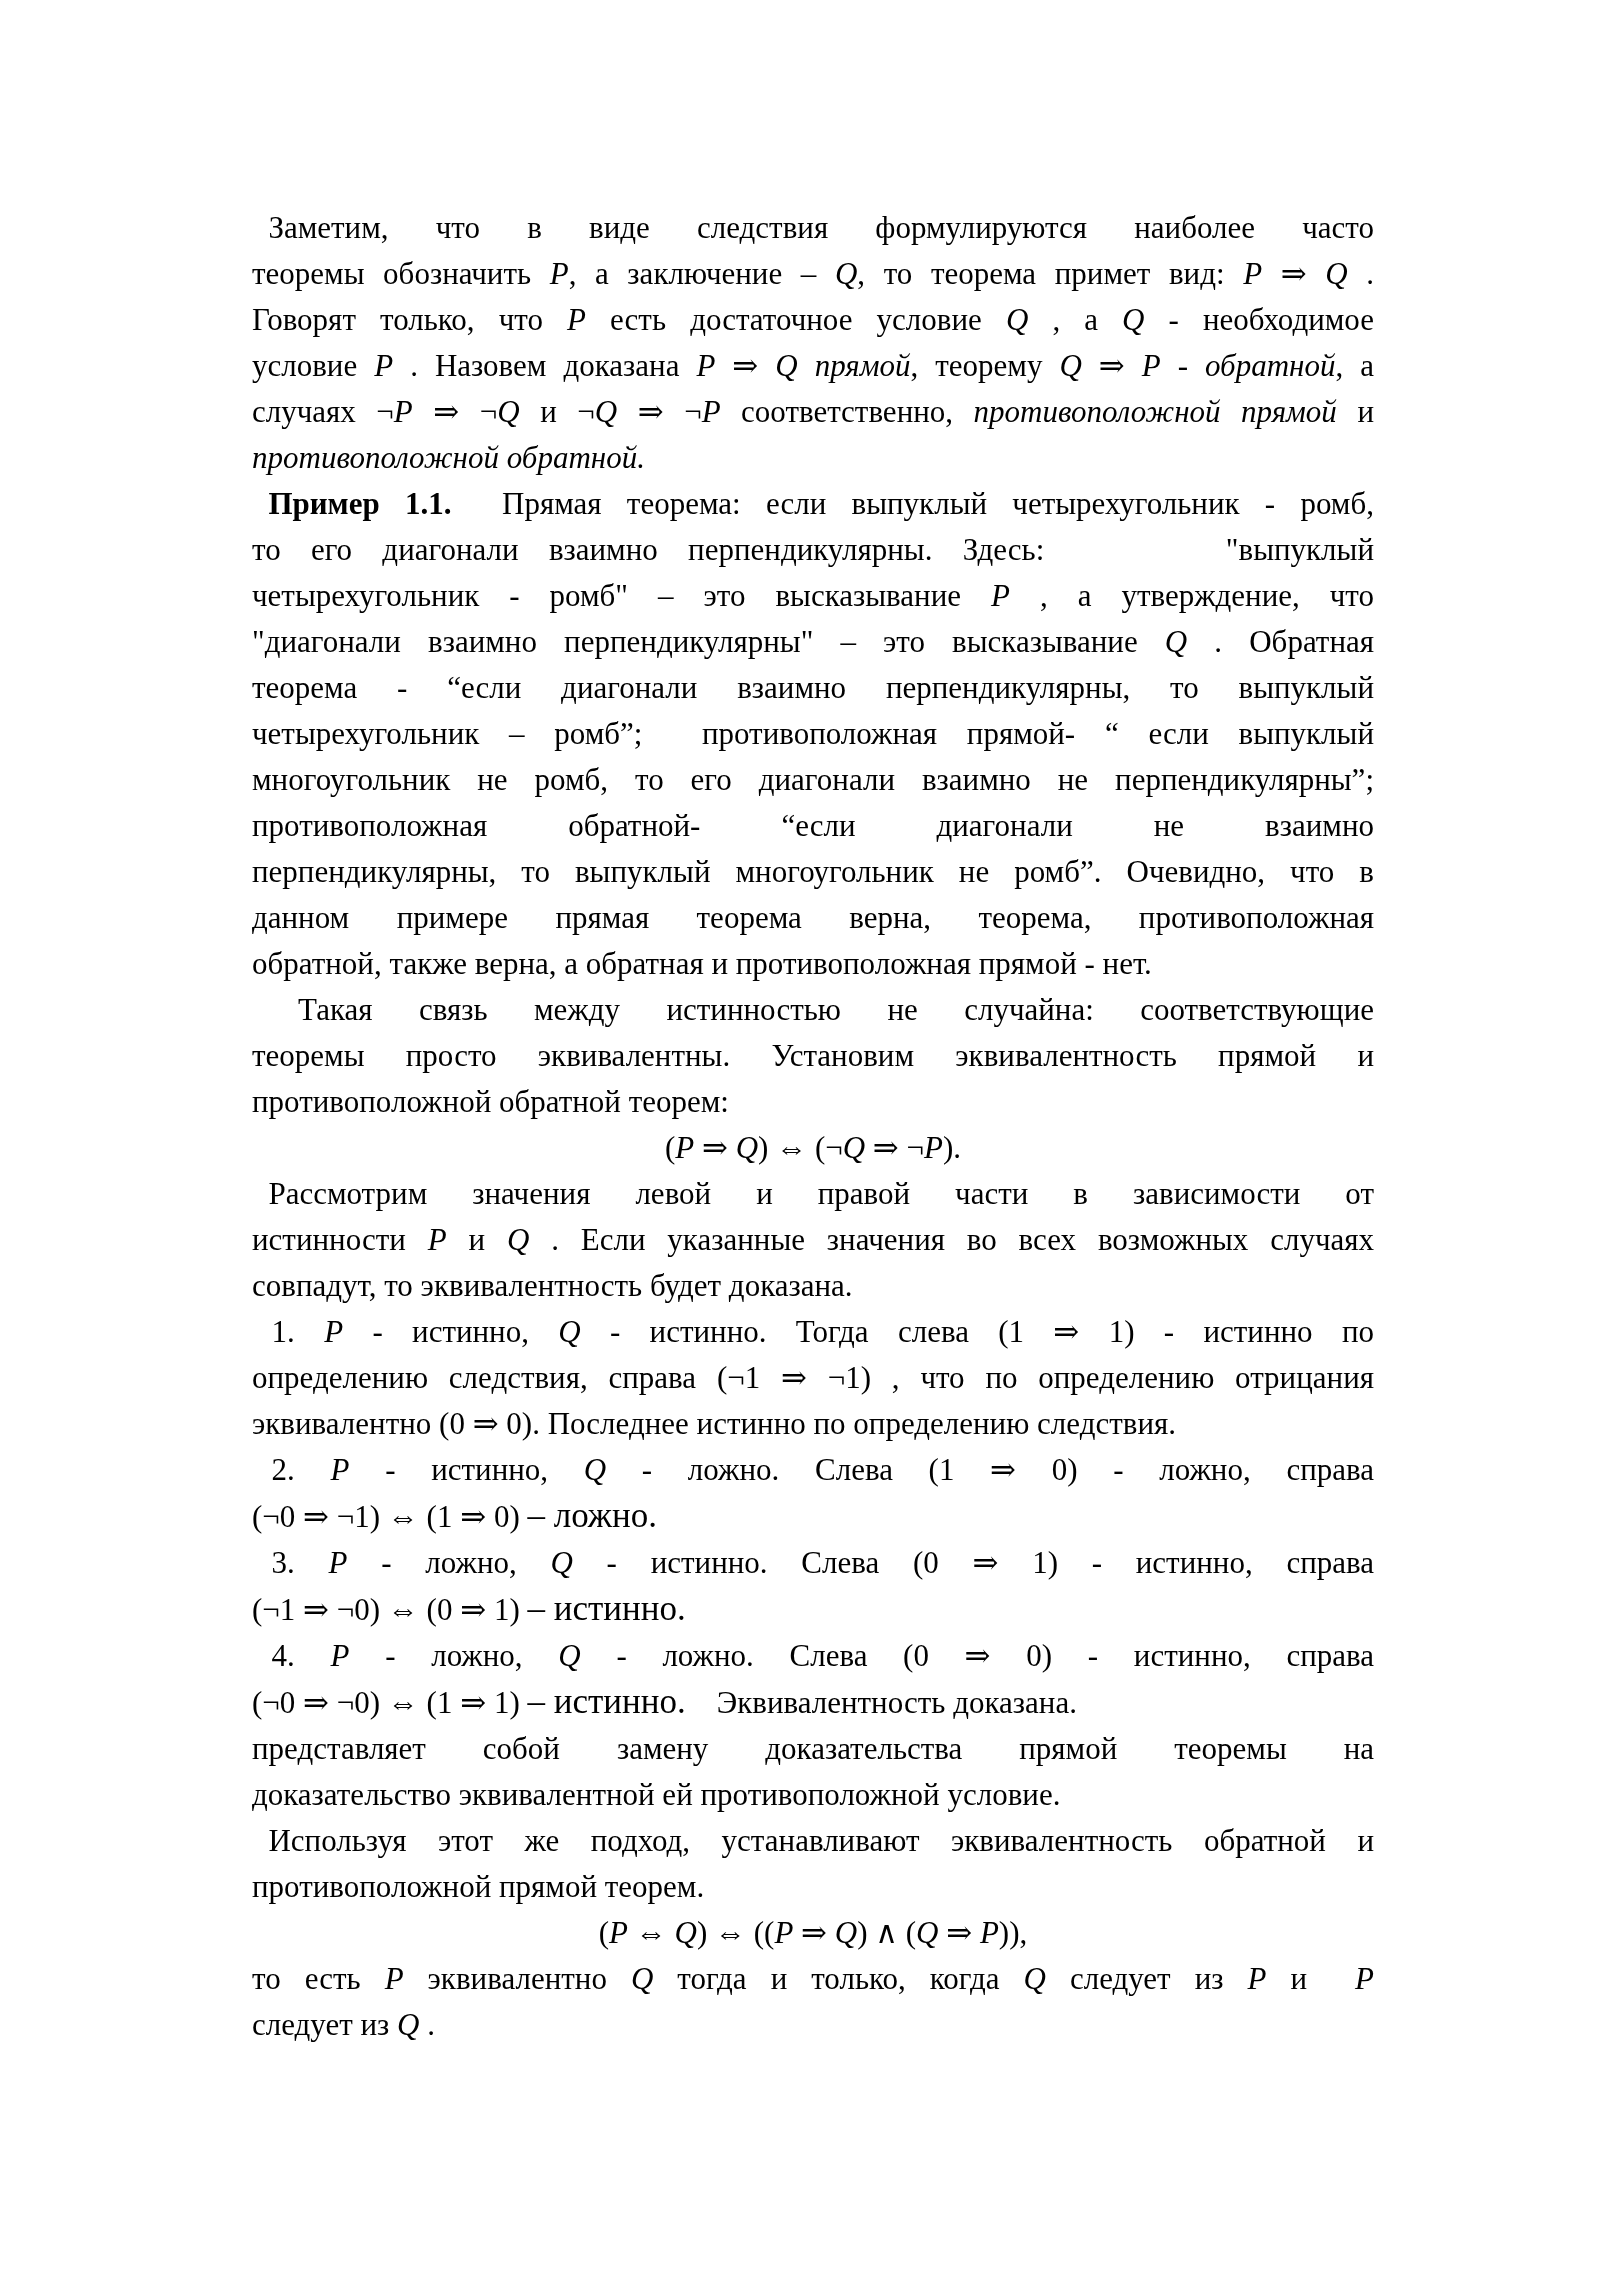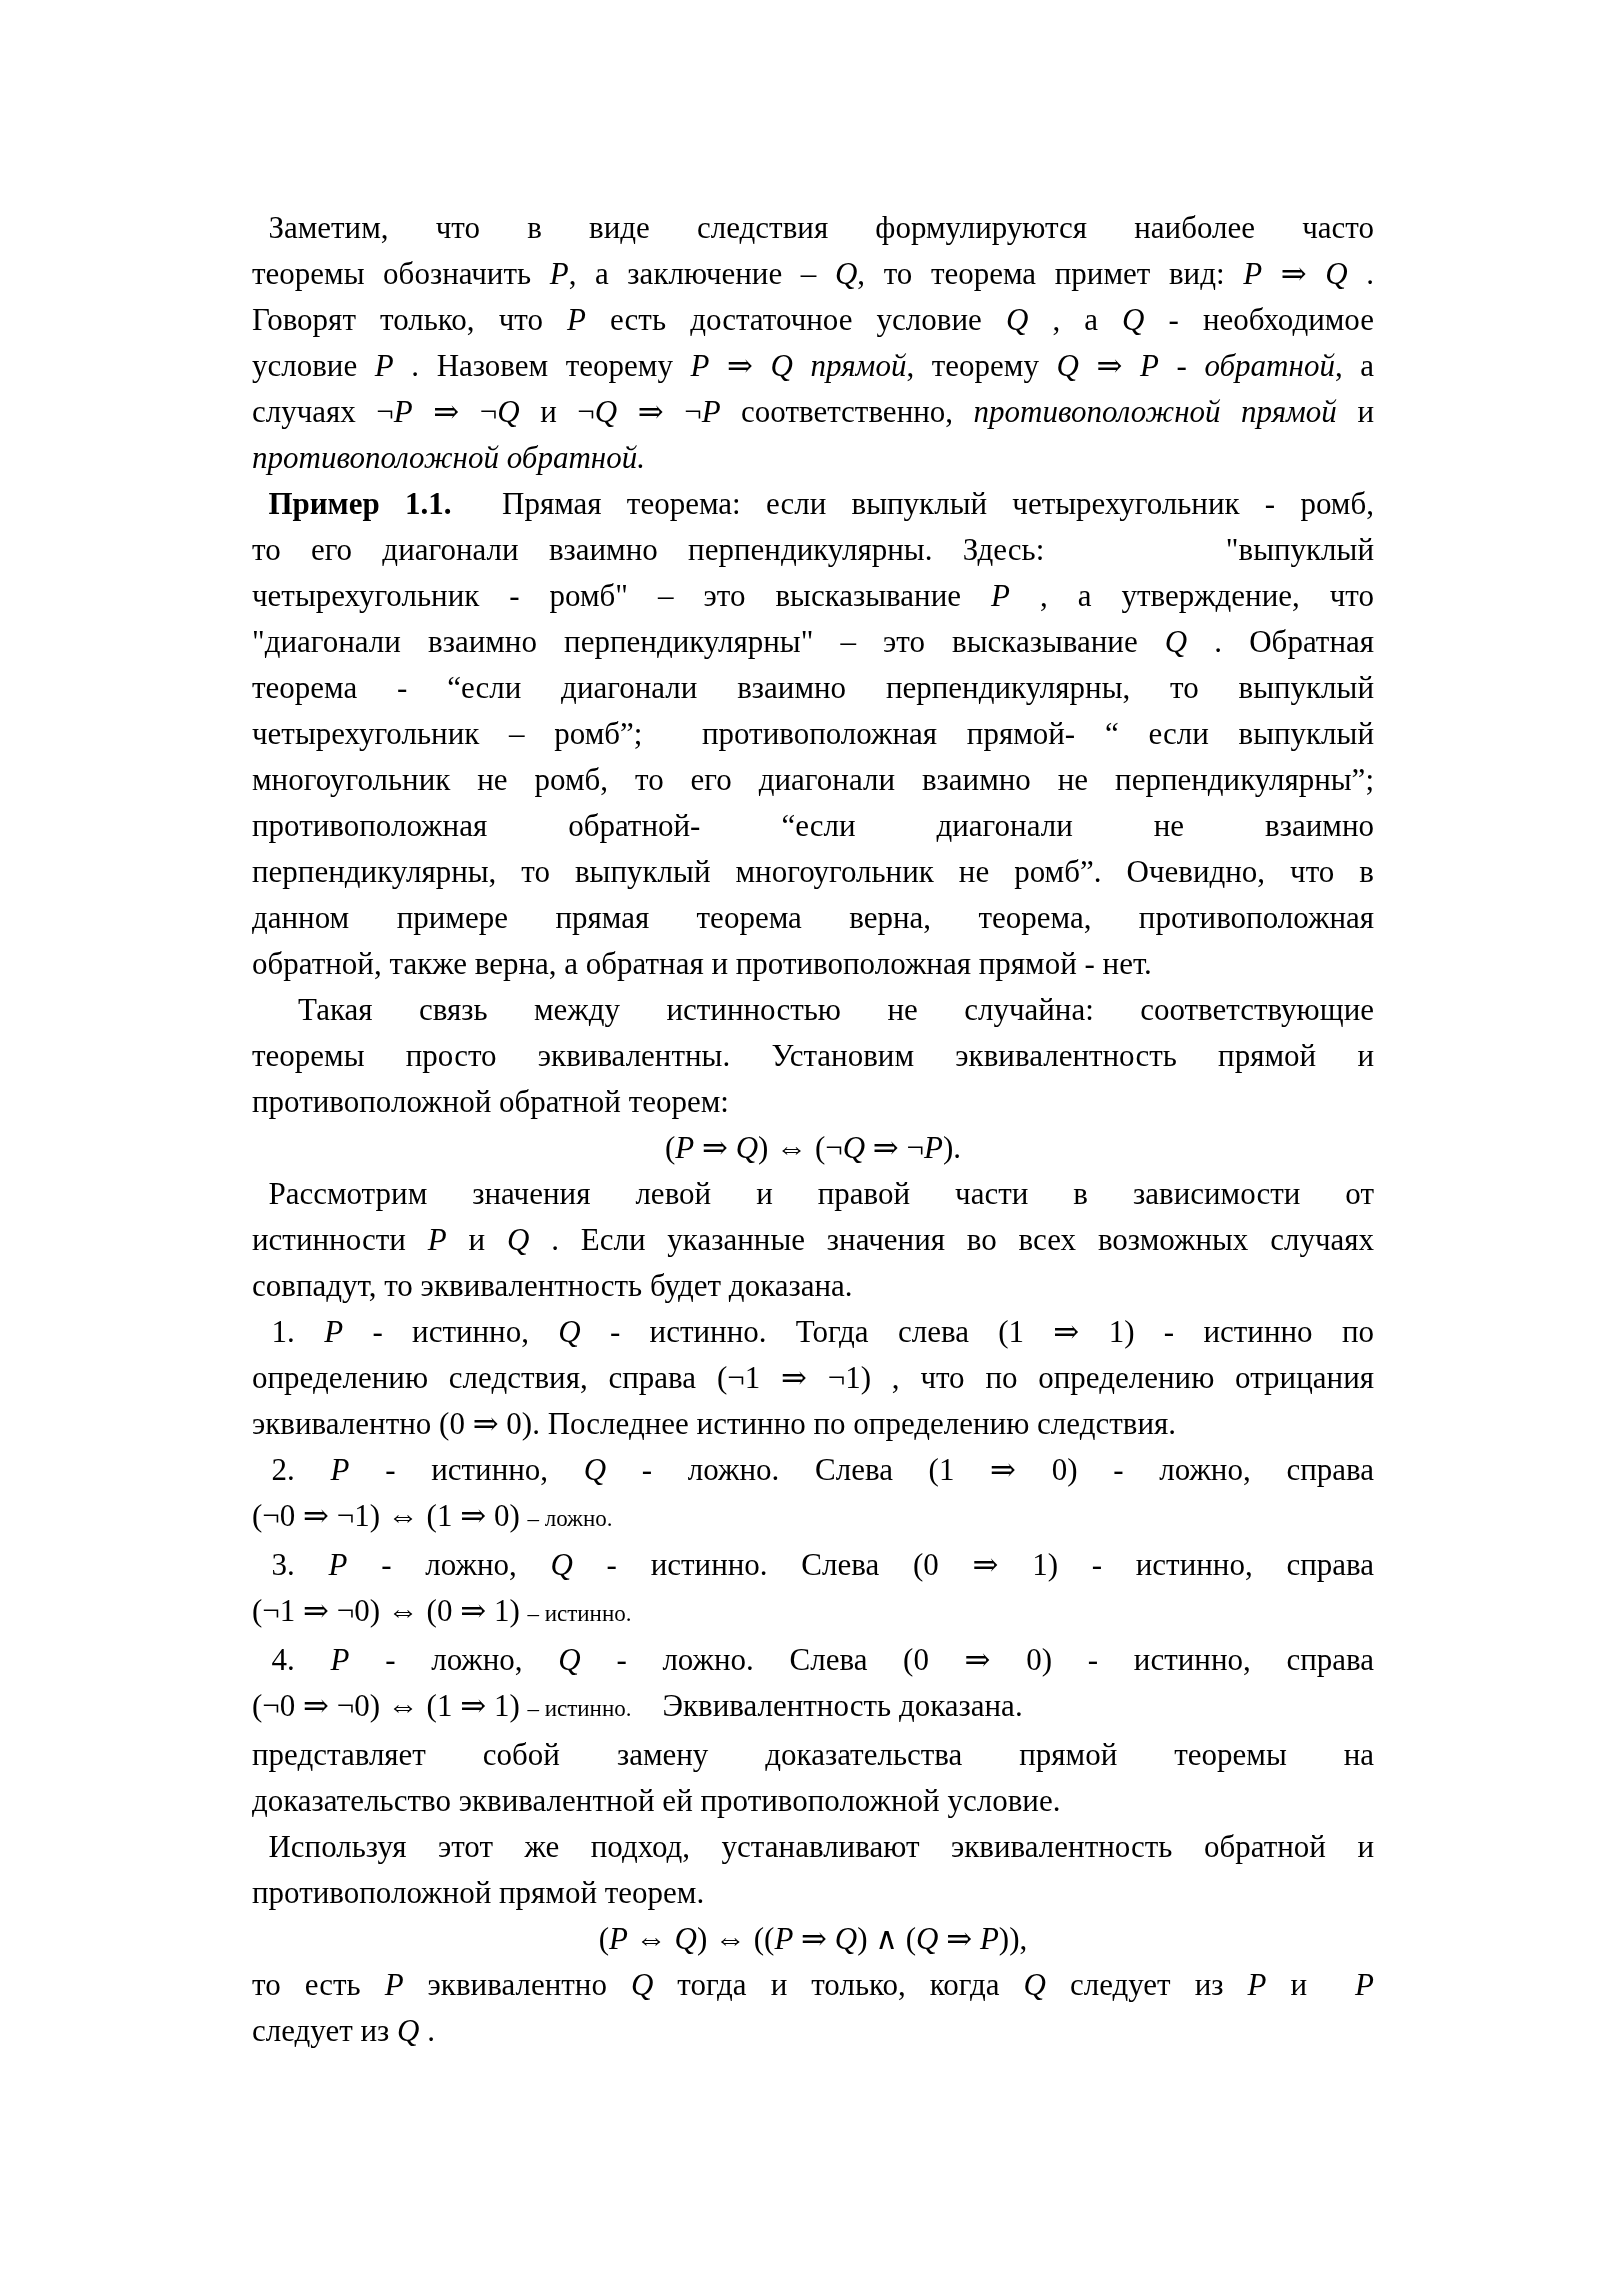--- a/index.html
+++ b/index.html
@@ -32,32 +32,32 @@
     white-space: normal;
   }
   .line.last {
     text-align-last: left;
   }
   .line.center {
     text-align-last: center;
   }
   .it { font-style: italic; }
   .bd { font-weight: bold; }
-  .sm { font-size: 23px; }
+  .sm { font-size: 35px; }
 </style>
 </head>
 <body>
 
 <div class="page">
   <div class="content">
       <div class="block">
         <div class="line" style="text-indent: 16.4px;"><span>Заметим, что в виде следствия формулируются наиболее часто</span></div>
         <div class="line"><span>теоремы обозначить </span><span class="it">P</span><span>, а заключение – </span><span class="it">Q</span><span>, то теорема примет вид: </span><span class="it">P</span><span> ⇒ </span><span class="it">Q</span><span> .</span></div>
         <div class="line"><span>Говорят только, что </span><span class="it">P</span><span> есть достаточное условие </span><span class="it">Q</span><span> , а </span><span class="it">Q</span><span> - необходимое</span></div>
-        <div class="line"><span>условие </span><span class="it">P</span><span> . Назовем теорему </span><span class="it">P</span><span> ⇒ </span><span class="it">Q</span><span> </span><span class="it">прямой</span><span>, теорему </span><span class="it">Q</span><span> ⇒ </span><span class="it">P</span><span> - </span><span class="it">обратной</span><span>, а</span></div>
+        <div class="line"><span>условие </span><span class="it">P</span><span> . Назовем доказана </span><span class="it">P</span><span> ⇒ </span><span class="it">Q</span><span> </span><span class="it">прямой</span><span>, теорему </span><span class="it">Q</span><span> ⇒ </span><span class="it">P</span><span> - </span><span class="it">обратной</span><span>, а</span></div>
         <div class="line"><span>случаях ¬</span><span class="it">P</span><span> ⇒ ¬</span><span class="it">Q</span><span> и ¬</span><span class="it">Q</span><span> ⇒ ¬</span><span class="it">P</span><span> соответственно, </span><span class="it">противоположной прямой</span><span> и</span></div>
         <div class="line last"><span class="it">противоположной обратной.</span></div>
       </div>
       <div class="block">
         <div class="line" style="text-indent: 16.4px;"><span class="bd">Пример 1.1.</span><span>&nbsp; Прямая теорема: если выпуклый четырехугольник - ромб,</span></div>
         <div class="line"><span>то его диагонали взаимно перпендикулярны. Здесь:&nbsp;&nbsp;&nbsp;&nbsp;&nbsp; "выпуклый</span></div>
         <div class="line"><span>четырехугольник - ромб" – это высказывание </span><span class="it">P</span><span> , а утверждение, что</span></div>
         <div class="line"><span>"диагонали взаимно перпендикулярны" – это высказывание </span><span class="it">Q</span><span> . Обратная</span></div>
         <div class="line"><span>теорема - “если диагонали взаимно перпендикулярны, то выпуклый</span></div>
         <div class="line"><span>четырехугольник – ромб”;&nbsp; противоположная прямой- “ если выпуклый</span></div>

